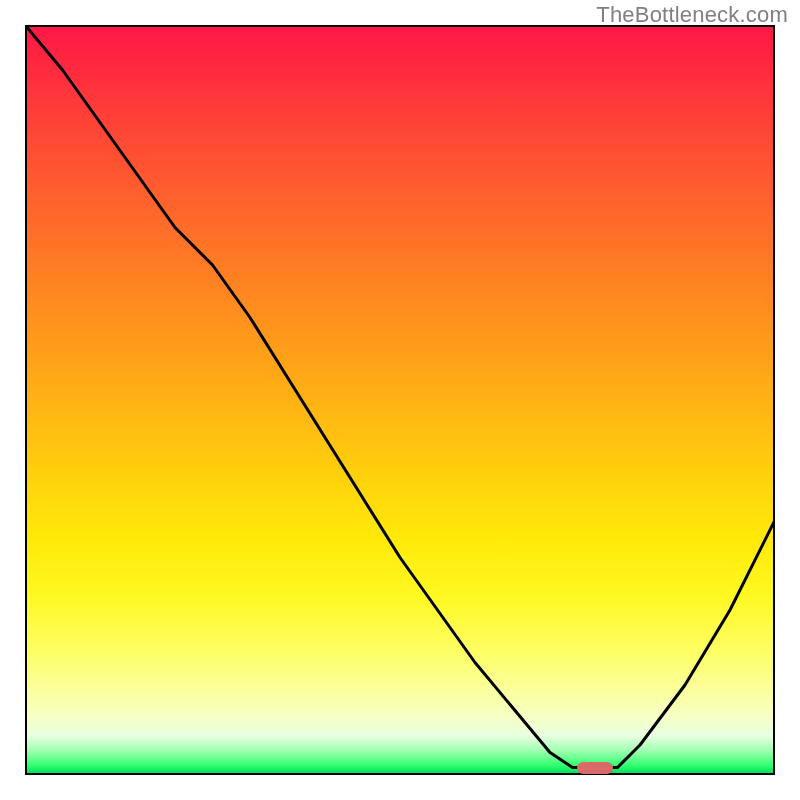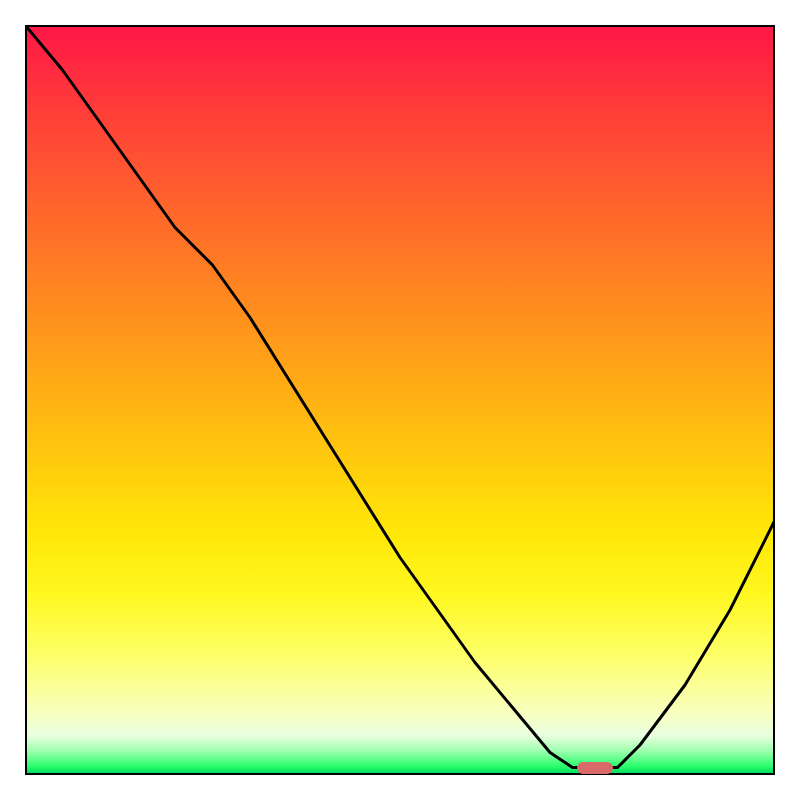--- a/index.html
+++ b/index.html
@@ -67,20 +67,21 @@
     right: 12px;
     color: #808080;
     font-size: 22px;
     letter-spacing: 0.2px;
   }
 </style>
 </head>
 <body>
 
 <div class="stage">
+  <div class="watermark">TheBottleneck.com</div>
 
   <div class="plot"></div>
 
   <svg class="curve" viewBox="0 0 750 750" preserveAspectRatio="none">
     <path id="curve-path" fill="none" stroke-linejoin="round" stroke-linecap="round" d="M 0.0 0.0 L 37.5 45.0 L 75.0 97.5 L 112.5 150.0 L 150.0 202.5 L 187.5 240.0 L 225.0 292.5 L 262.5 352.5 L 300.0 412.5 L 337.5 472.5 L 375.0 532.5 L 412.5 585.0 L 450.0 637.5 L 487.5 682.5 L 525.0 727.5 L 547.5 742.5 L 570.0 742.5 L 592.5 742.5 L 615.0 720.0 L 660.0 660.0 L 705.0 585.0 L 750.0 495.0" stroke="#000000" stroke-width="3"></path>
   </svg>
 
   <div class="marker" id="marker" style="left: 595px; top: 767.5px; background: rgb(217, 106, 106);"></div>
 </div>
 

